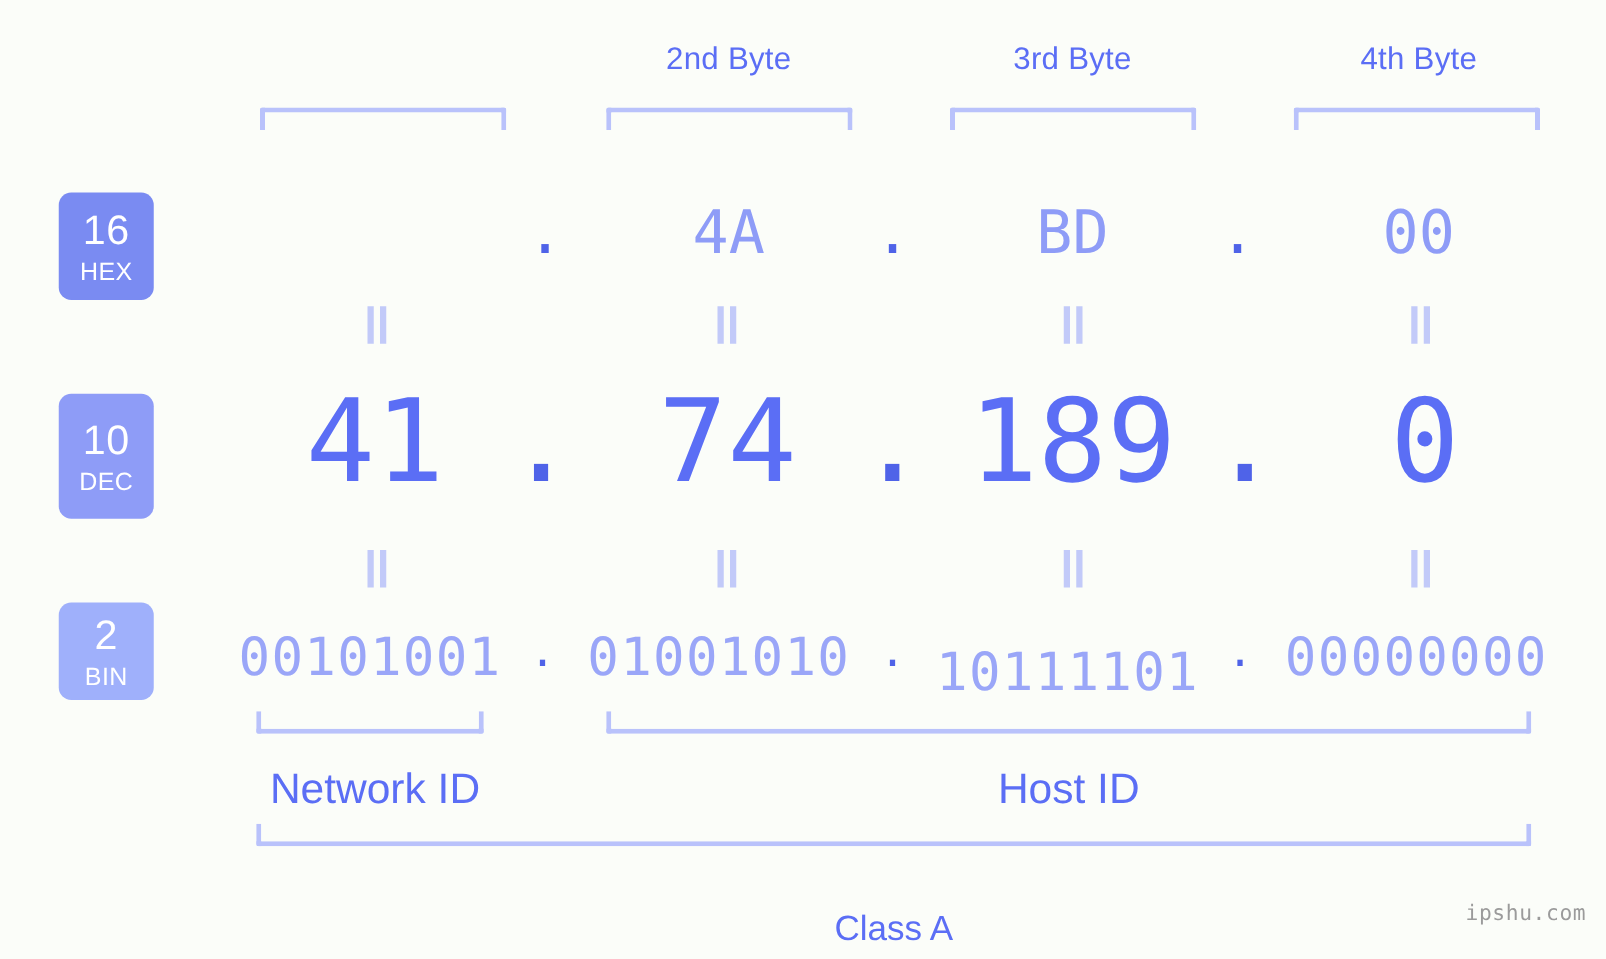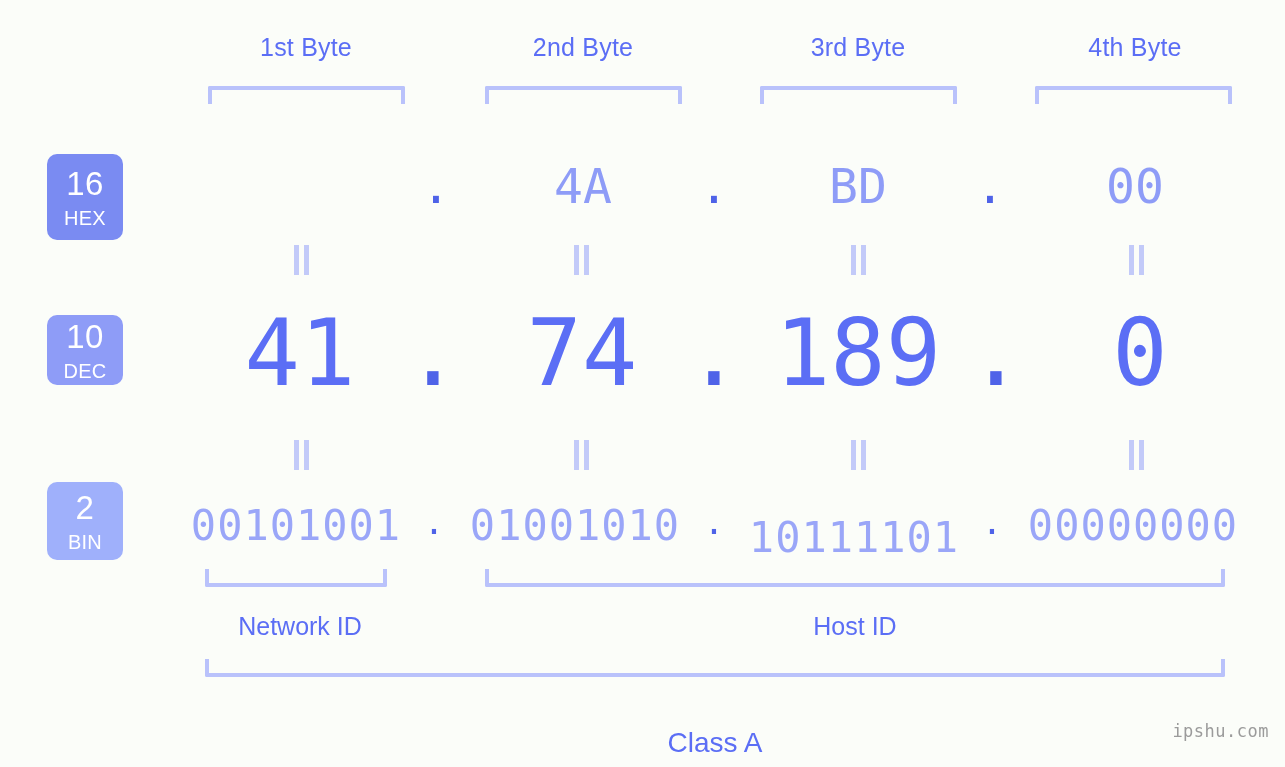--- a/index.html
+++ b/index.html
@@ -134,21 +134,21 @@
     background: #c2caf9;
     display: block;
   }
   .eq i:nth-child(1) { left: 4px; }
   .eq i:nth-child(2) { left: 14px; }
 
   
   .region-label {
     position: absolute;
     text-align: center;
-    font-size: 25px;
+    font-size: 34px;
     color: #5b6ef5;
     white-space: nowrap;
   }
   .class-label {
     position: absolute;
     text-align: center;
     font-size: 28px;
     color: #5b6ef5;
     white-space: nowrap;
   }
@@ -162,21 +162,20 @@
     font-size: 17px;
     color: #9b9b9b;
     letter-spacing: 0.5px;
   }
 </style>
 </head>
 <body>
 
 <div class="stage">
 
-  <div class="byte-label" style="left:176px;">1st Byte</div>
   <div class="byte-label" style="left:453px;">2nd Byte</div>
   <div class="byte-label" style="left:728px;">3rd Byte</div>
   <div class="byte-label" style="left:1005px;">4th Byte</div>
 
   <div class="bracket" style="left:208px; width:197px; top:86px;"></div>
   <div class="bracket" style="left:485px; width:197px; top:86px;"></div>
   <div class="bracket" style="left:760px; width:197px; top:86px;"></div>
   <div class="bracket" style="left:1035px; width:197px; top:86px;"></div>
 
   <div class="badge" style="top:154px; height:86px; background:#7a8bf2;">
@@ -201,21 +200,21 @@
     </div>
   <div class="eq" style="left:847px; top:245px;">
       <i></i>
       <i></i>
     </div>
   <div class="eq" style="left:1125px; top:245px;">
       <i></i>
       <i></i>
     </div>
 
-  <div class="badge" style="top:315px; height:70px; background:#8e9cf7;">
+  <div class="badge" style="top:315px; height:100px; background:#8e9cf7;">
     <span class="num">10</span>
     <span class="name">DEC</span>
   </div>
 
   <div class="val dec-val" style="left:170px; width:260px; top:308px;">41</div>
   <div class="val dec-dot" style="left:405px; width:56px; top:308px;">.</div>
   <div class="val dec-val" style="left:452px; width:260px; top:308px;">74</div>
   <div class="val dec-dot" style="left:686px; width:56px; top:308px;">.</div>
   <div class="val dec-val" style="left:728px; width:260px; top:308px;">189</div>
   <div class="val dec-dot" style="left:968px; width:56px; top:308px;">.</div>

